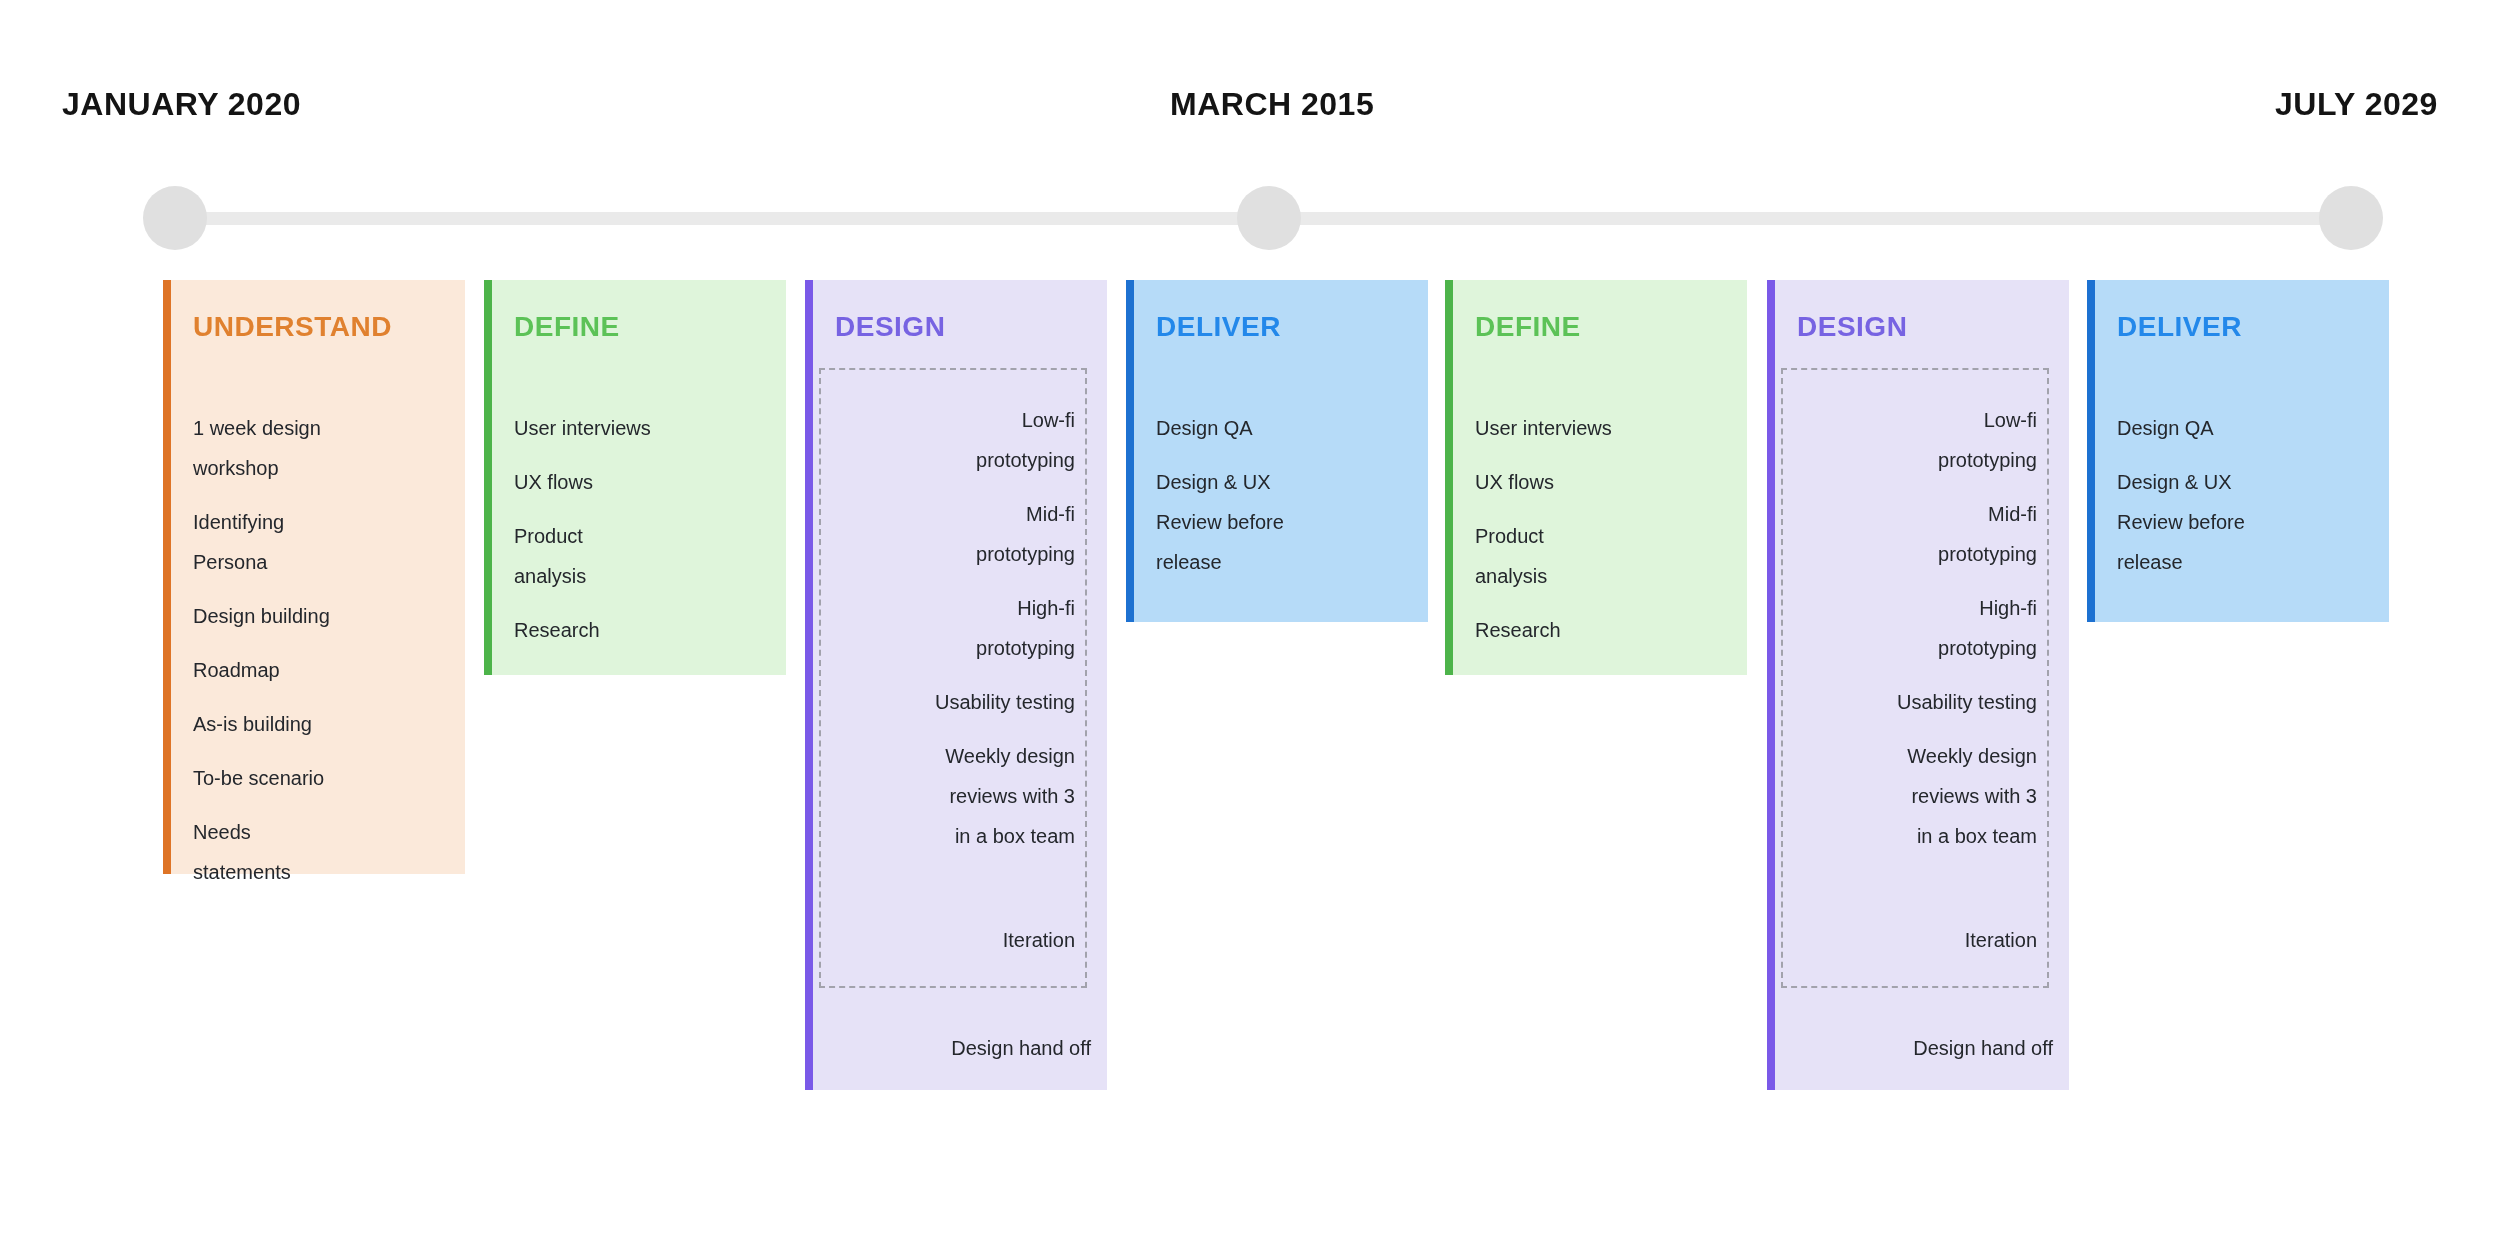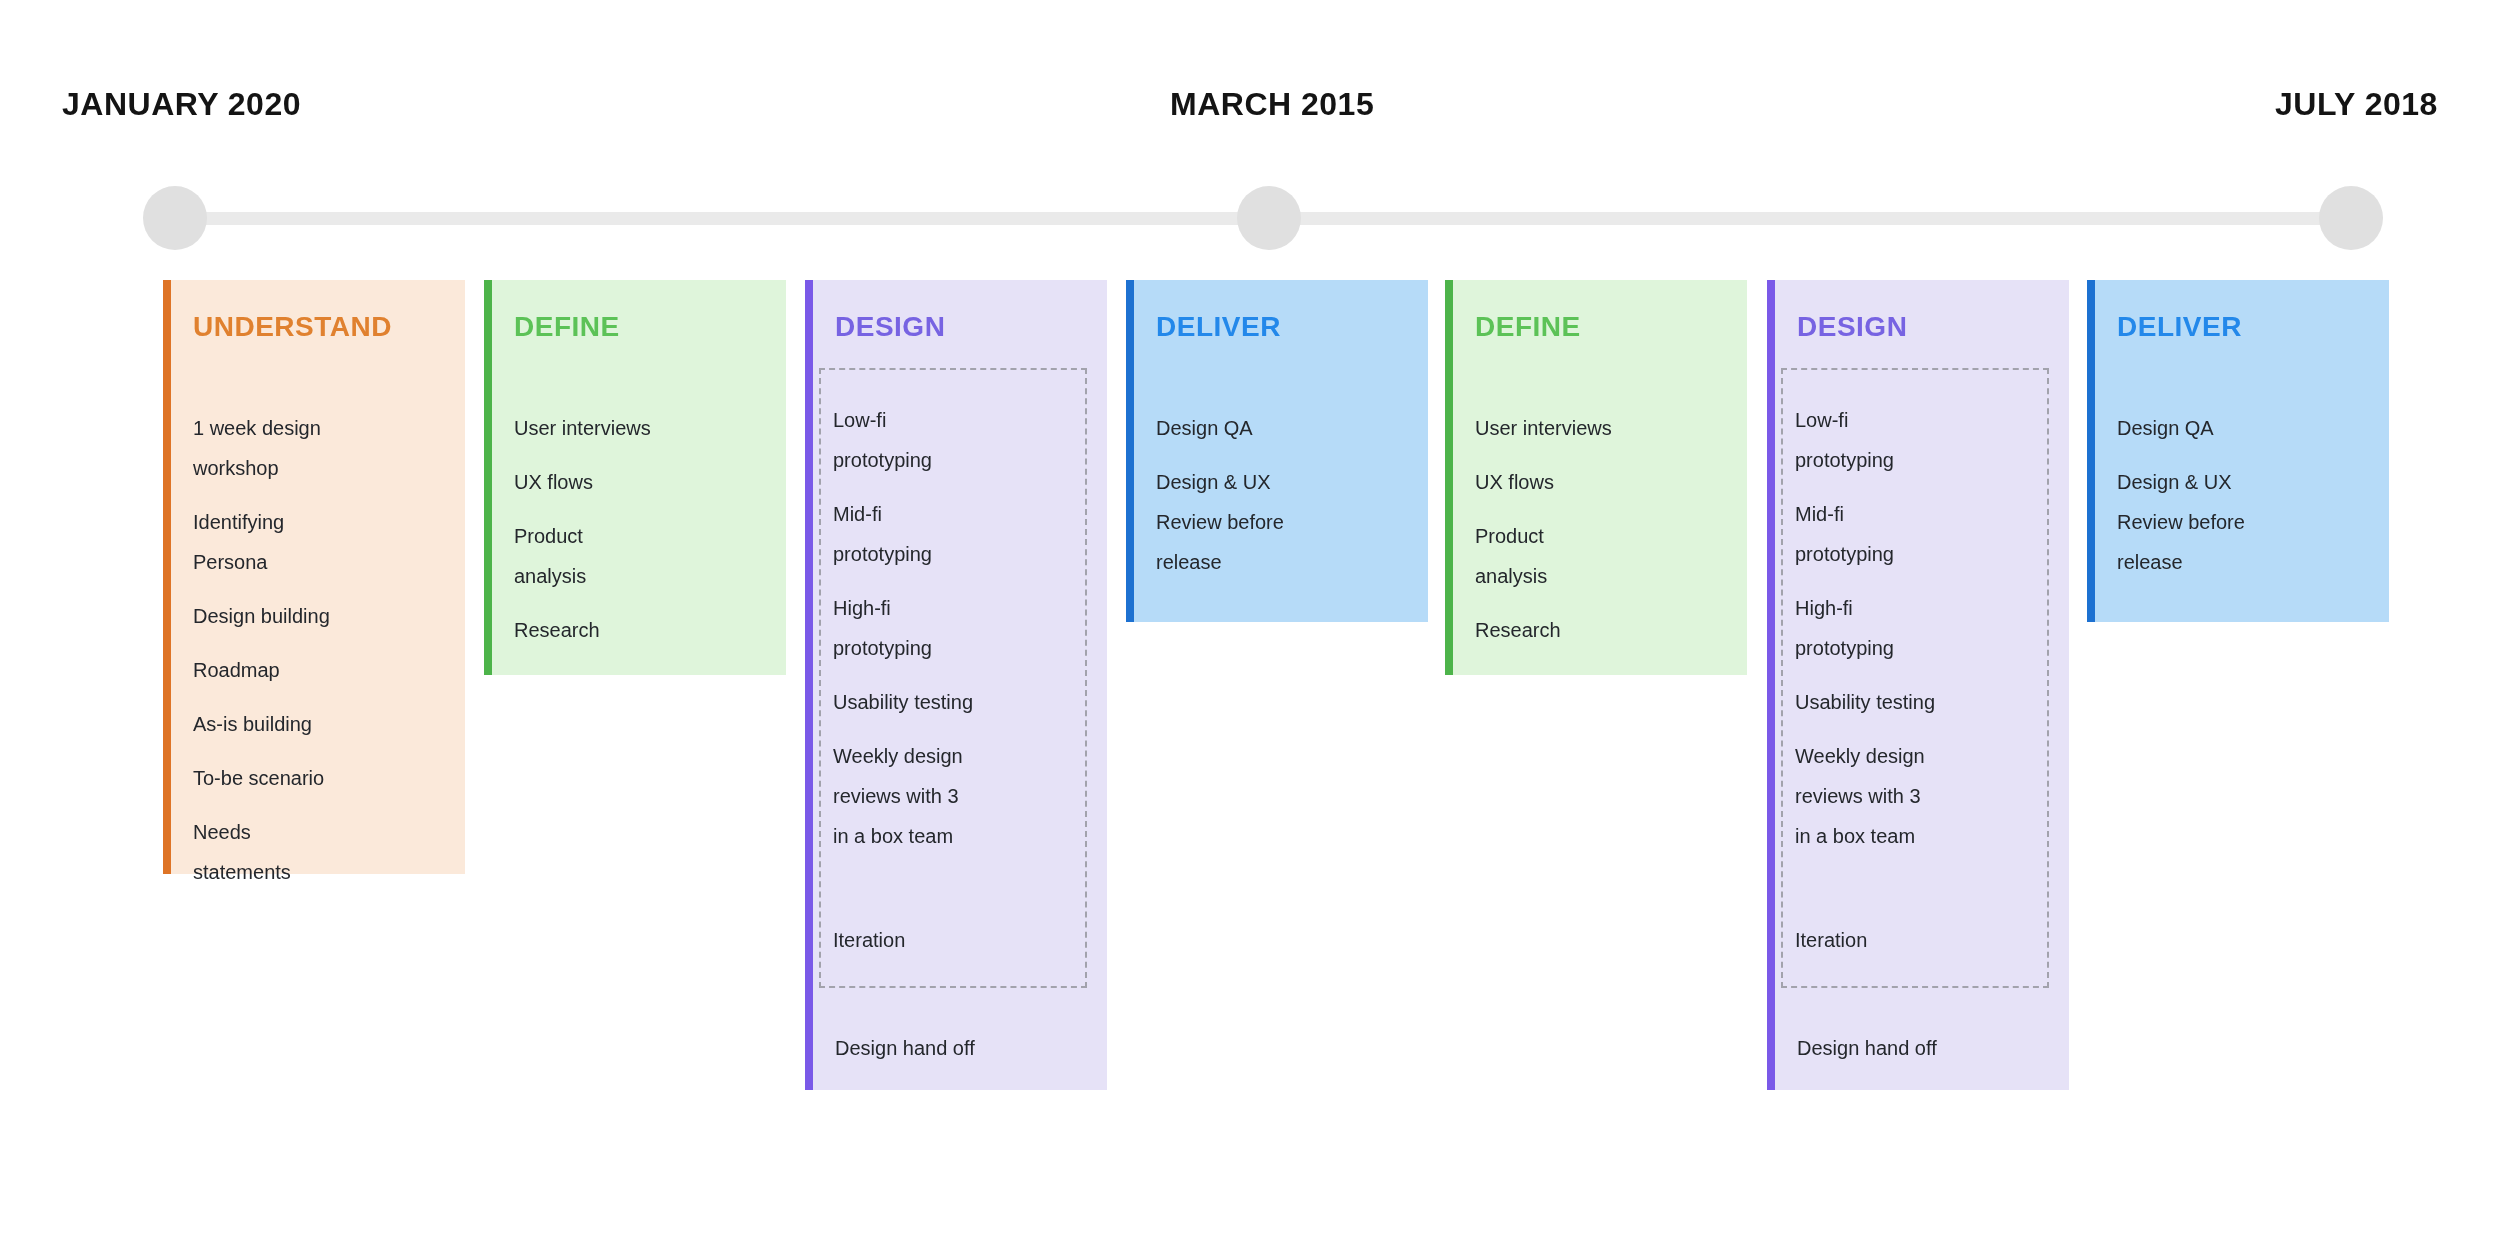--- a/index.html
+++ b/index.html
@@ -52,21 +52,21 @@
   .c5 { left: 1445px; height: 395px; }
   .c6 { left: 1767px; height: 810px; }
   .c7 { left: 2087px; height: 342px; }
 
   .col-header {
     margin: 0; font-size: 28px; line-height: 34px;
     font-weight: 700; letter-spacing: 0.5px;
     color: var(--title);
   }
   .col-items { margin-top: 64px; }
-  .column.design .col-items { margin-top: 0; }
+  .column.design .col-items { margin-top: 0; text-align: right; }
 
   .item {
     font-size: 20px; line-height: 40px;
     color: var(--text-color, #24272C);
     white-space: pre-line;
     margin-bottom: 14px;
   }
   .item:last-child { margin-bottom: 0; }
 
   .dashed-group {
@@ -79,21 +79,21 @@
   .dashed-group .extra-gap { margin-top: 64px; }
   .column.design .col-items > .item { margin-top: 40px; }
 </style>
 </head>
 <body style="--date-color: #141414; --text-color: #24272C; --line-color: #EAEAEA; --dot-color: #E0E0E0; --dash-color: #A2A2AC;">
 
 <div class="canvas">
 
   <div class="date date-1">JANUARY 2020</div>
   <div class="date date-2">MARCH 2015</div>
-  <div class="date date-3">JULY 2018</div>
+  <div class="date date-3">JULY 2029</div>
 
   <div class="tl-line"></div>
   <div class="tl-dot dot-1"></div>
   <div class="tl-dot dot-2"></div>
   <div class="tl-dot dot-3"></div>
 
   <section class="column c1" style="--accent: #DE7426; --title: #E0812F; --bg: #FBE9DA;">
     <h2 class="col-header">UNDERSTAND</h2>
     <div class="col-items">
         <div class="item">1 week design

